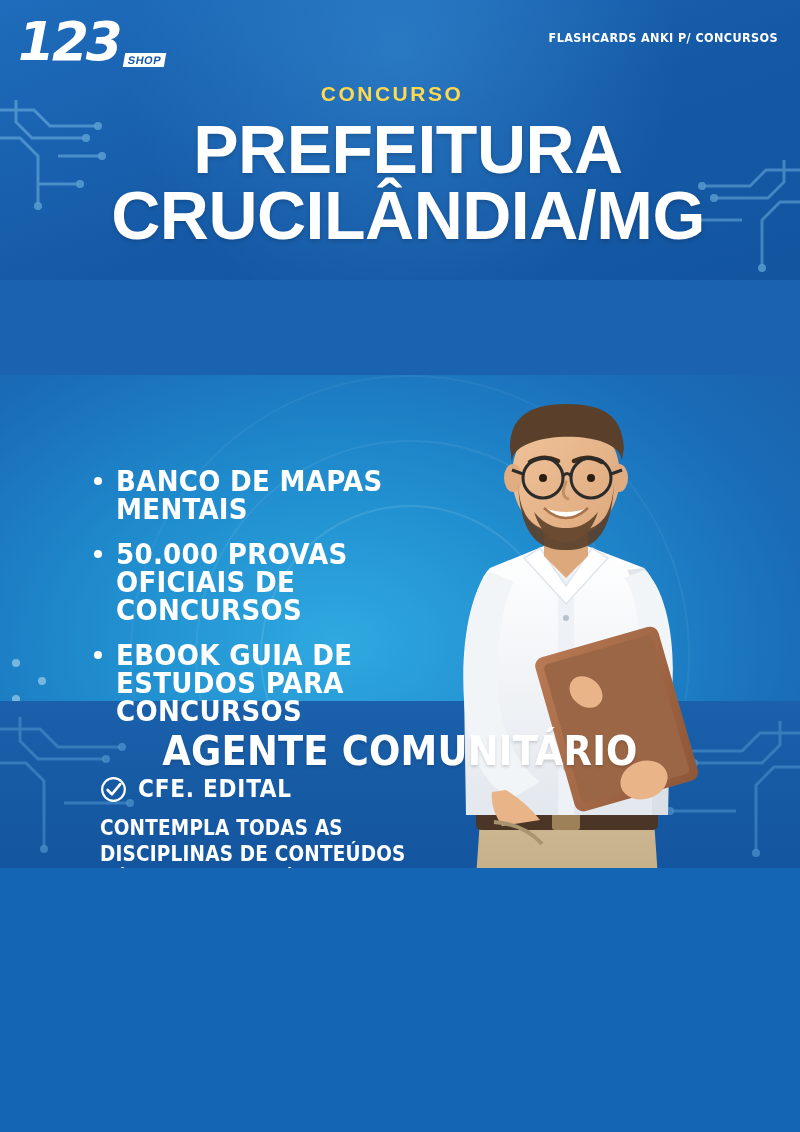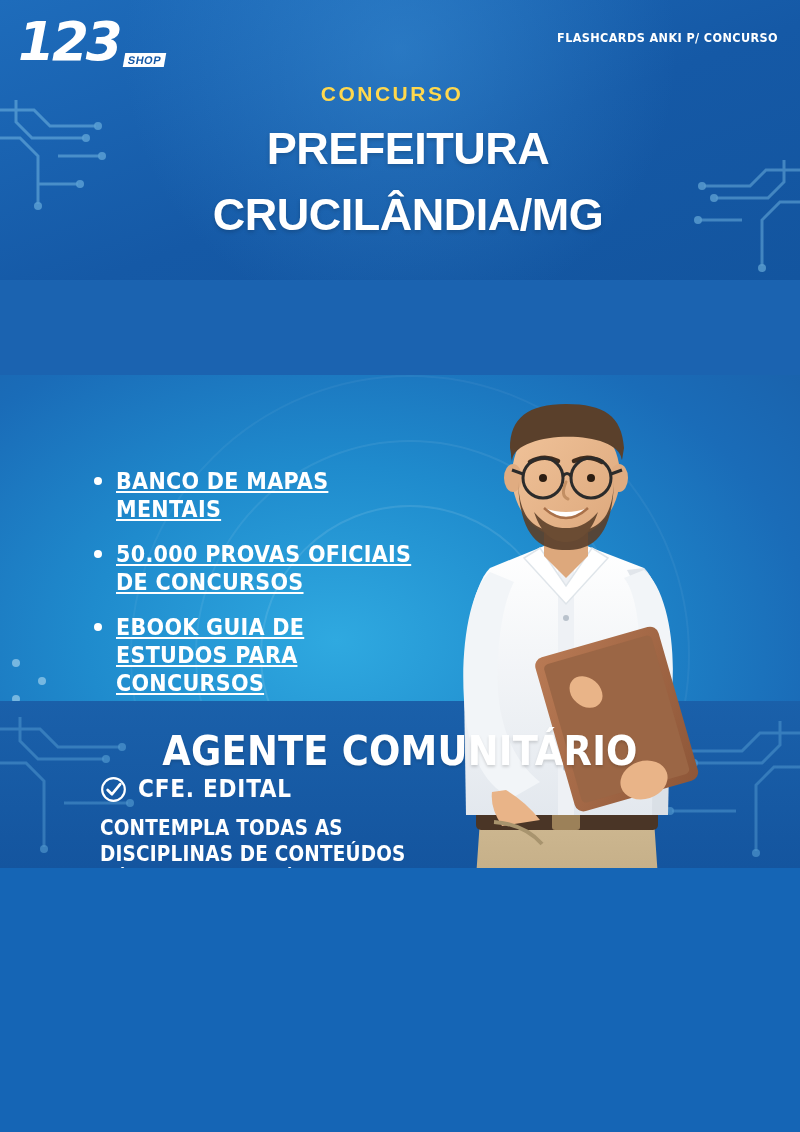--- a/index.html
+++ b/index.html
@@ -82,21 +82,21 @@
     font-size: 21px;
     font-weight: bold;
     letter-spacing: 2.5px;
     z-index: 6;
   }
   .title-main {
     position: absolute;
     top: 116px; left: 16px; right: 0;
     text-align: center;
     color: #ffffff;
-    font-size: 45px;
+    font-size: 68px;
     font-weight: bold;
     letter-spacing: -0.5px;
     line-height: 66px;
     z-index: 6;
     text-shadow: 0 2px 4px rgba(0,0,0,0.18);
   }
 
   
   .strip {
     position: absolute;
@@ -152,28 +152,27 @@
   .bullets {
     position: absolute;
     left: 92px; top: 92px;
     width: 330px;
     z-index: 5;
   }
   .bullets li {
     list-style: none;
     position: relative;
     color: #ffffff;
-    font-size: 23px;
+    font-size: 29px;
     font-weight: bold;
     line-height: 28px;
     letter-spacing: 0.3px;
     margin-bottom: 17px;
     padding-left: 24px;
     font-family: "DejaVu Sans Condensed", "Liberation Sans", sans-serif;
-    text-decoration: underline;
   }
   .bullets li:before {
     content: "";
     position: absolute;
     left: 2px; top: 10px;
     width: 8px; height: 8px;
     background: #ffffff;
     border-radius: 50%;
   }
 
@@ -281,21 +280,21 @@
         <circle cx="18" cy="70" r="4"></circle>
         <circle cx="82" cy="118" r="4"></circle>
       </g>
     </svg>
 
     <div class="logo">
       <div class="logo-123">123</div>
       <div class="logo-shop">SHOP</div>
     </div>
 
-    <div class="top-right-label">FLASHCARDS ANKI P/ CONCURSO</div>
+    <div class="top-right-label">FLASHCARDS ANKI P/ CONCURSOS</div>
 
     <div class="kicker">CONCURSO</div>
 
     <div class="title-main">
       <div>PREFEITURA</div>
       <div>CRUCILÂNDIA/MG</div>
     </div>
   </div>
 
 

